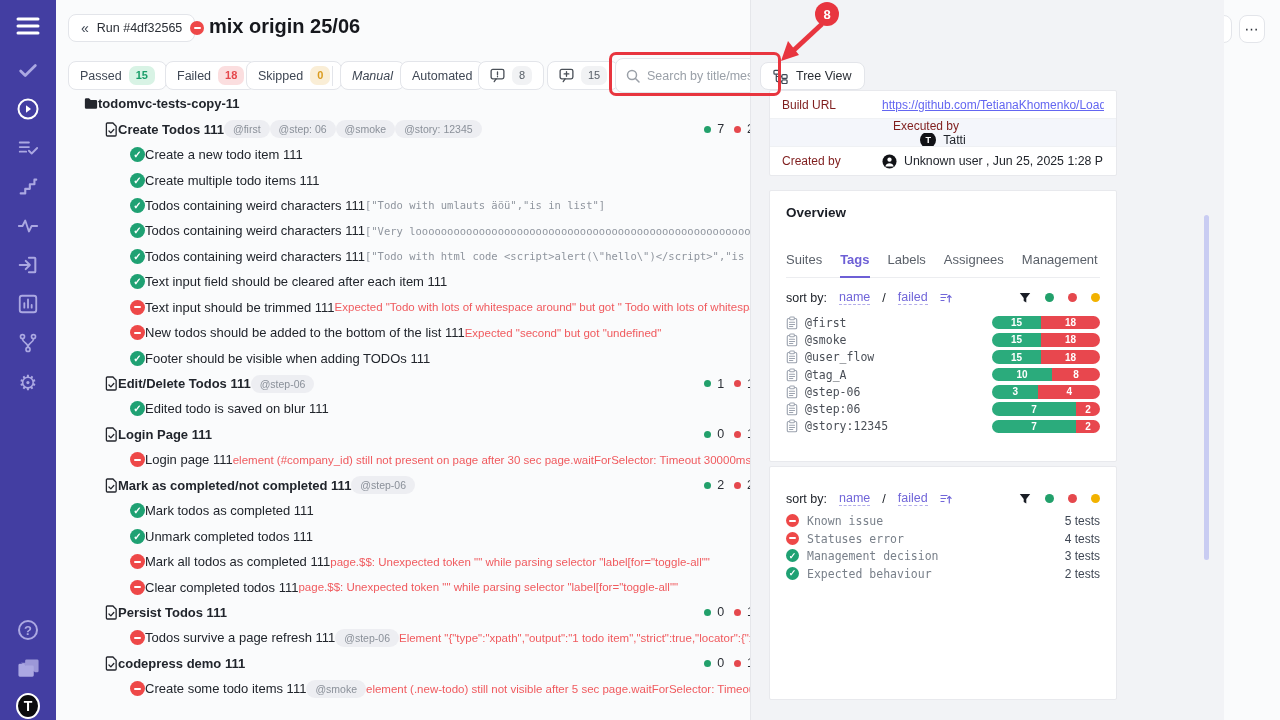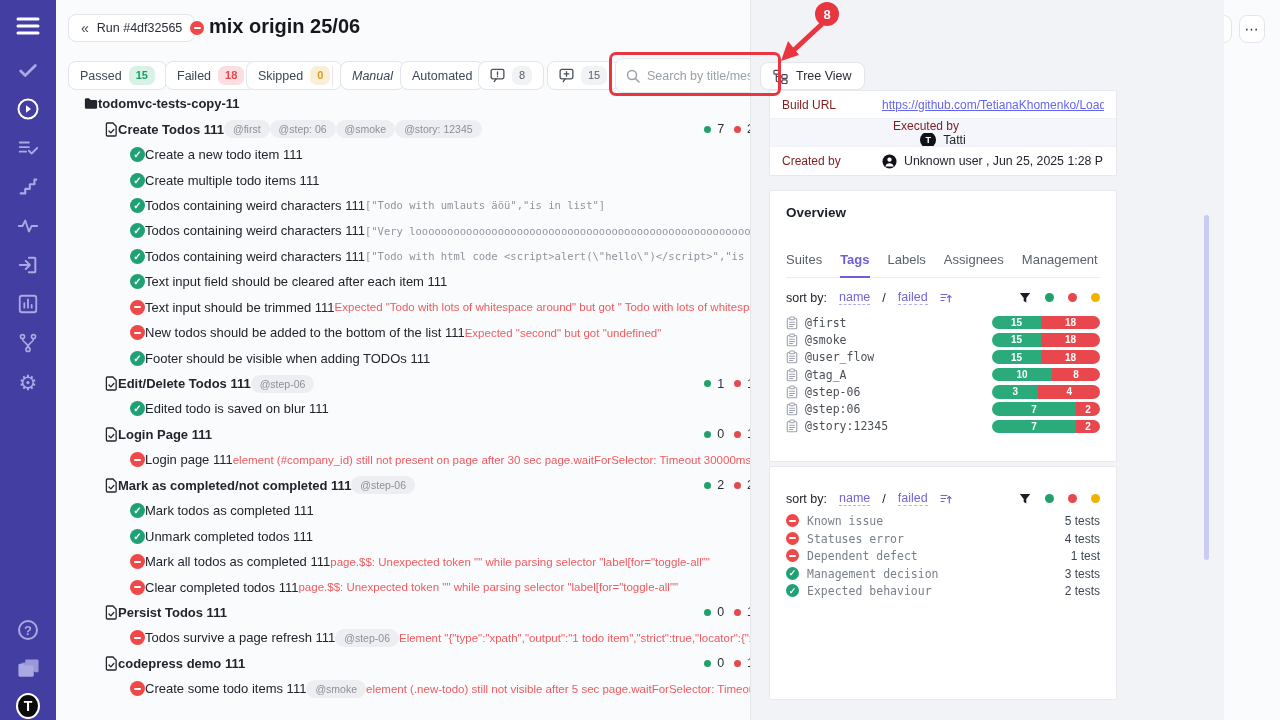--- a/index.html
+++ b/index.html
@@ -700,27 +700,20 @@
           <div class="cs-count">5 tests</div>
         </div>
         <div class="cs-row">
           <div class="st fail sm">
             <div class="bar"></div>
           </div>
           <div class="cs-name">Statuses error</div>
           <div class="cs-count">4 tests</div>
         </div>
         <div class="cs-row">
-          <div class="st fail sm">
-            <div class="bar"></div>
-          </div>
-          <div class="cs-name">Dependent defect</div>
-          <div class="cs-count">1 test</div>
-        </div>
-        <div class="cs-row">
           <div class="st pass sm">✓</div>
           <div class="cs-name">Management decision</div>
           <div class="cs-count">3 tests</div>
         </div>
         <div class="cs-row">
           <div class="st pass sm">✓</div>
           <div class="cs-name">Expected behaviour</div>
           <div class="cs-count">2 tests</div>
         </div>
       </div>

